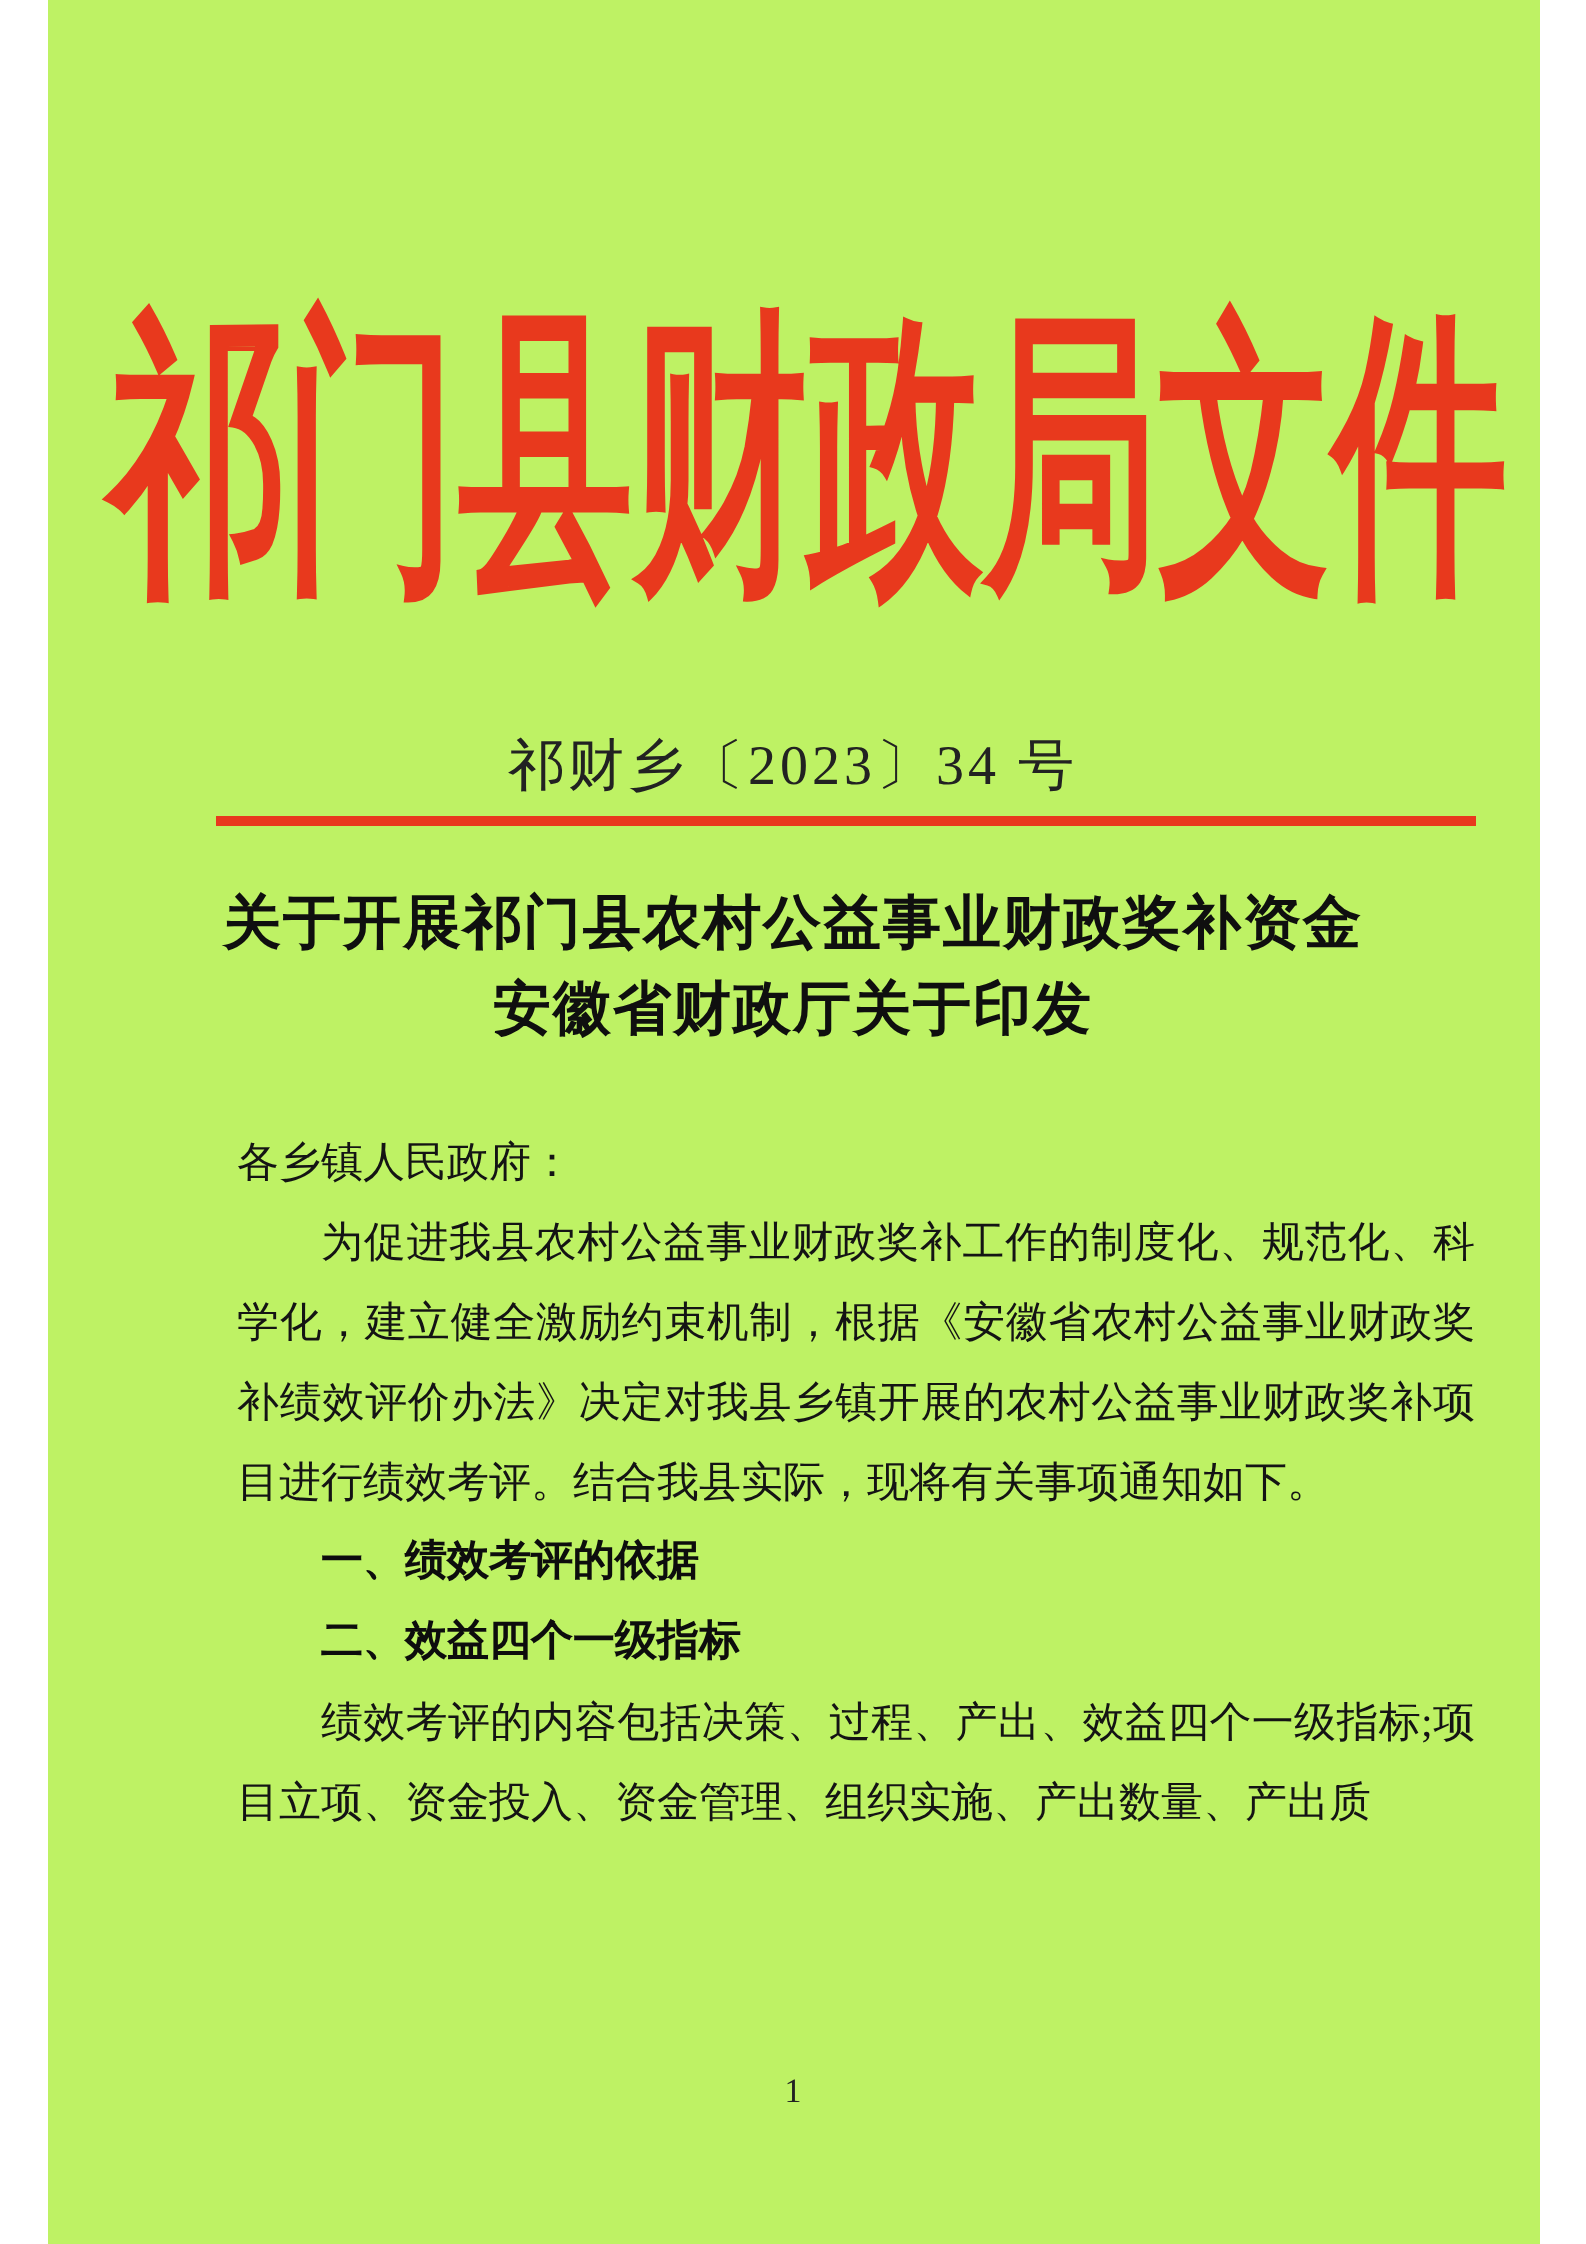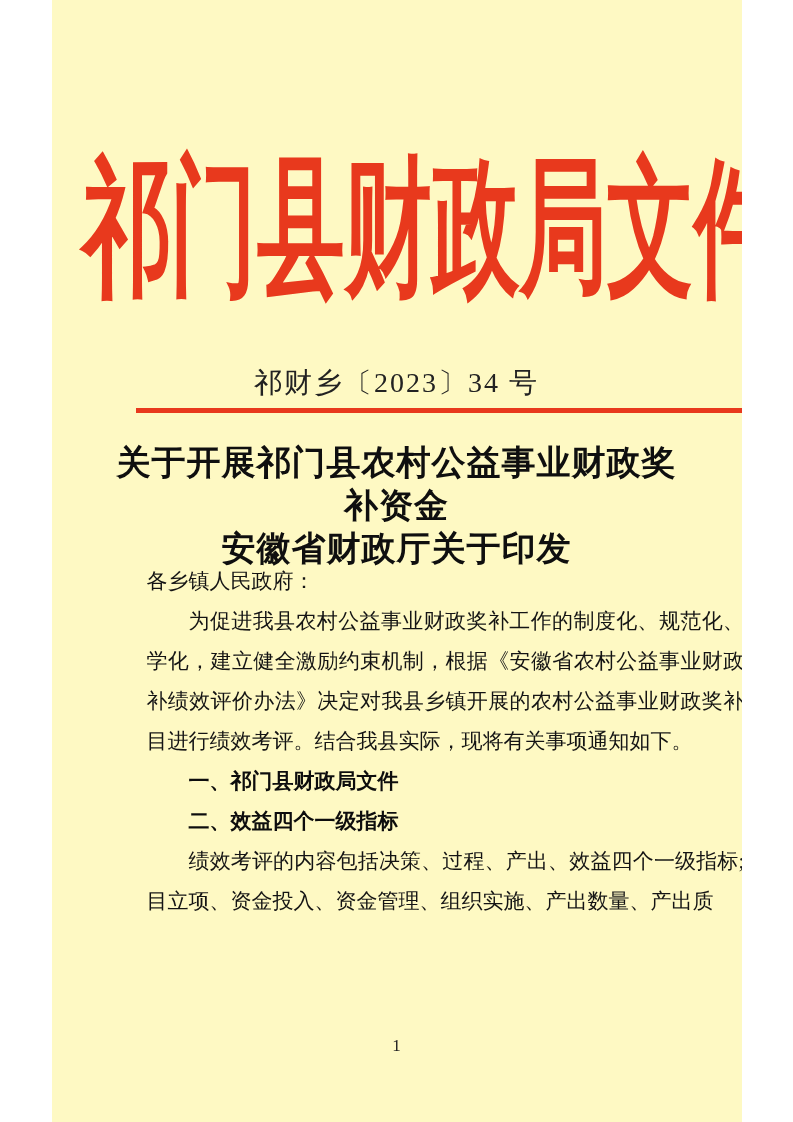--- a/index.html
+++ b/index.html
@@ -2,24 +2,24 @@
 <html><head>
 <meta charset="utf-8">
 <style>
   html, body {
     margin: 0;
     padding: 0;
     background: #ffffff;
   }
   .page {
     position: relative;
-    width: 690px;
+    width: 746px;
     height: 1122px;
     margin: 0 auto;
-    background: #fef9c3;
+    background: #bef264;
     overflow: hidden;
     font-family: "Liberation Serif", serif;
     color: #161616;
   }
   .agency-title {
     position: absolute;
     top: 182px;
     left: 0;
     right: 0;
     text-align: center;
@@ -54,21 +54,21 @@
     height: 5px;
     background: #e8391d;
   }
   .doc-title {
     position: absolute;
     top: 441px;
     left: 50px;
     right: 50px;
     text-align: center;
     font-weight: 700;
-    font-size: 34px;
+    font-size: 29px;
     line-height: 43px;
     color: #0f0f0f;
     letter-spacing: 1px;
   }
   .body-text {
     position: absolute;
     top: 561px;
     left: 95px;
     width: 619px;
     font-size: 21px;
@@ -116,20 +116,20 @@
   <div class="red-rule"></div>
 
   <div class="doc-title">
     <div>关于开展祁门县农村公益事业财政奖补资金</div>
     <div>安徽省财政厅关于印发</div>
   </div>
 
   <div class="body-text">
     <p class="salutation">各乡镇人民政府：</p>
     <p class="para">为促进我县农村公益事业财政奖补工作的制度化、规范化、科学化，建立健全激励约束机制，根据《安徽省农村公益事业财政奖补绩效评价办法》决定对我县乡镇开展的农村公益事业财政奖补项目进行绩效考评。结合我县实际，现将有关事项通知如下。</p>
-    <p class="section-heading">一、祁门县财政局文件</p>
+    <p class="section-heading">一、绩效考评的依据</p>
     <p class="section-heading">二、效益四个一级指标</p>
     <p class="para">绩效考评的内容包括决策、过程、产出、效益四个一级指标;项目立项、资金投入、资金管理、组织实施、产出数量、产出质</p>
   </div>
 
   <div class="page-number">1</div>
 
 </div>
 
 </body></html>

